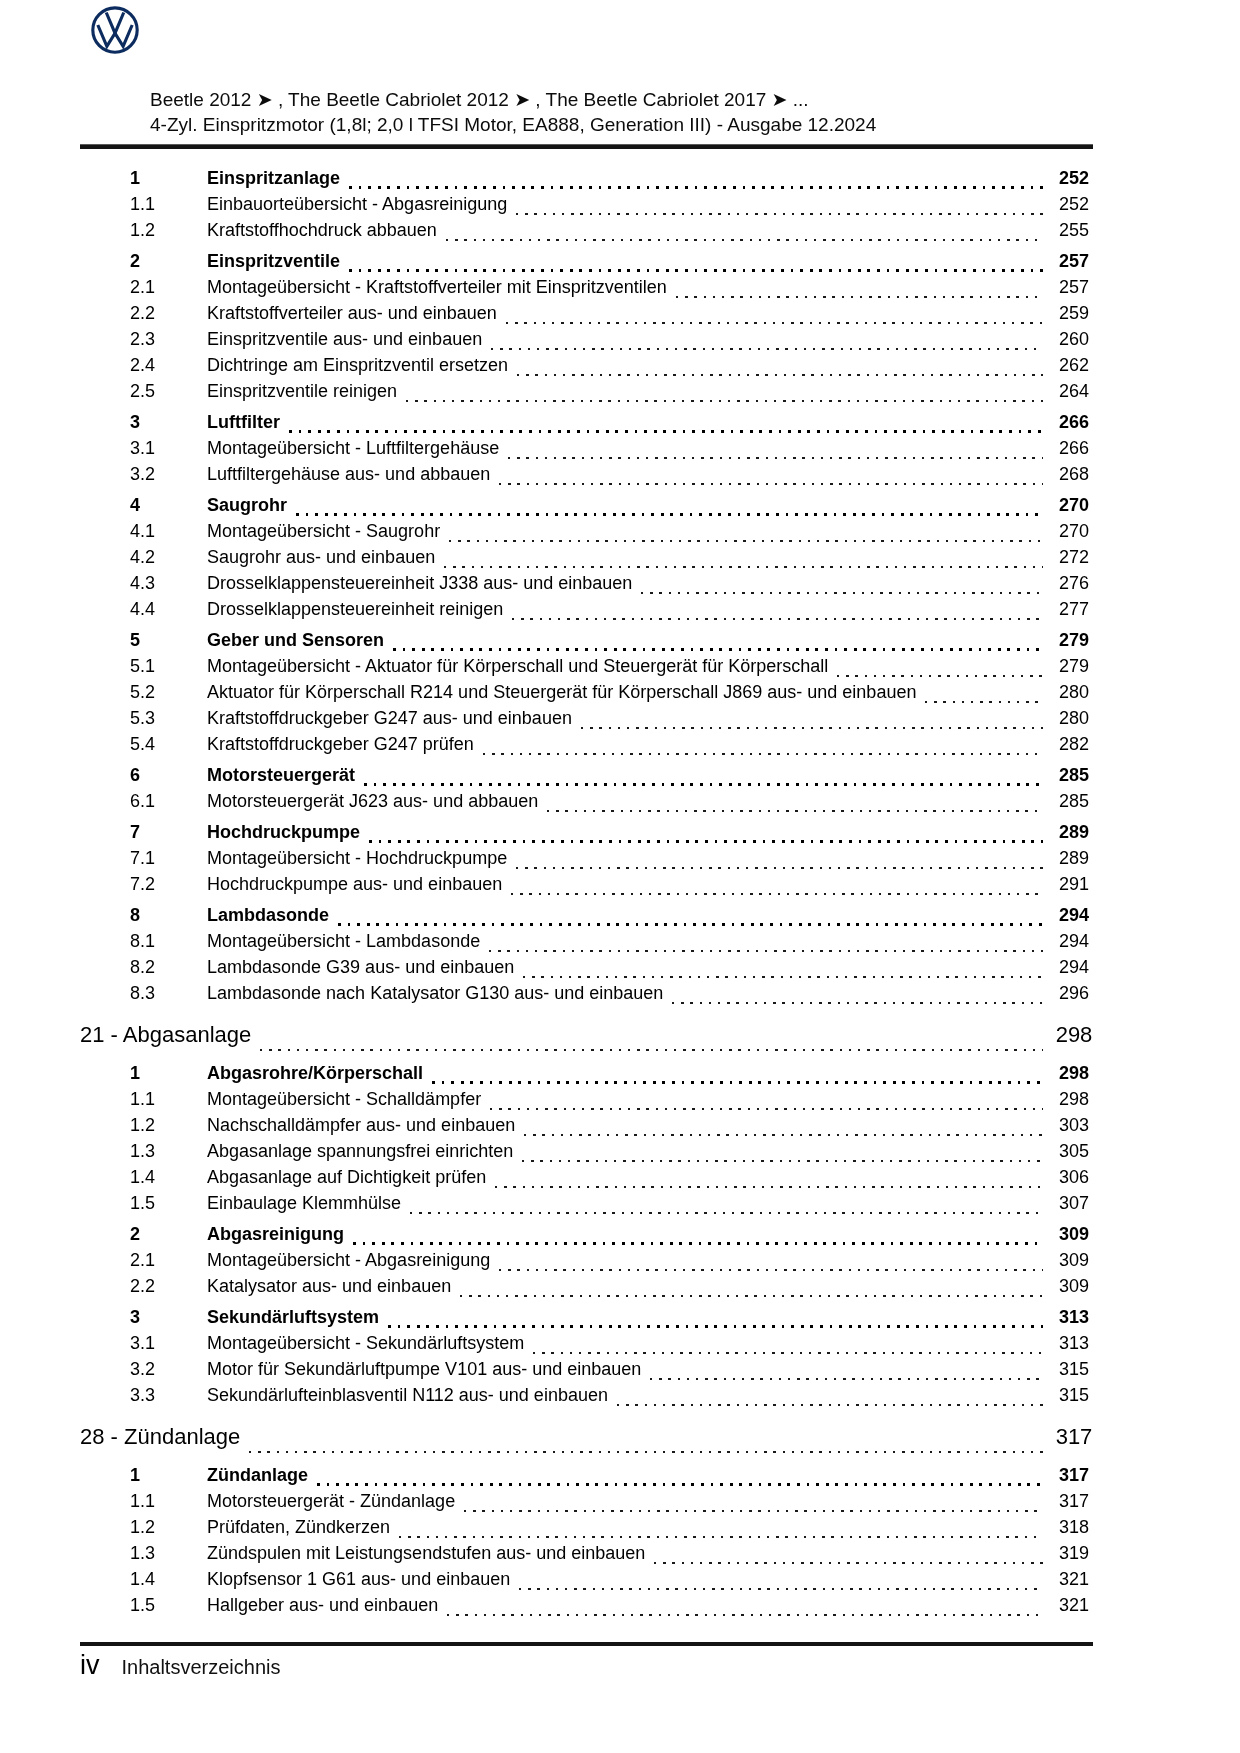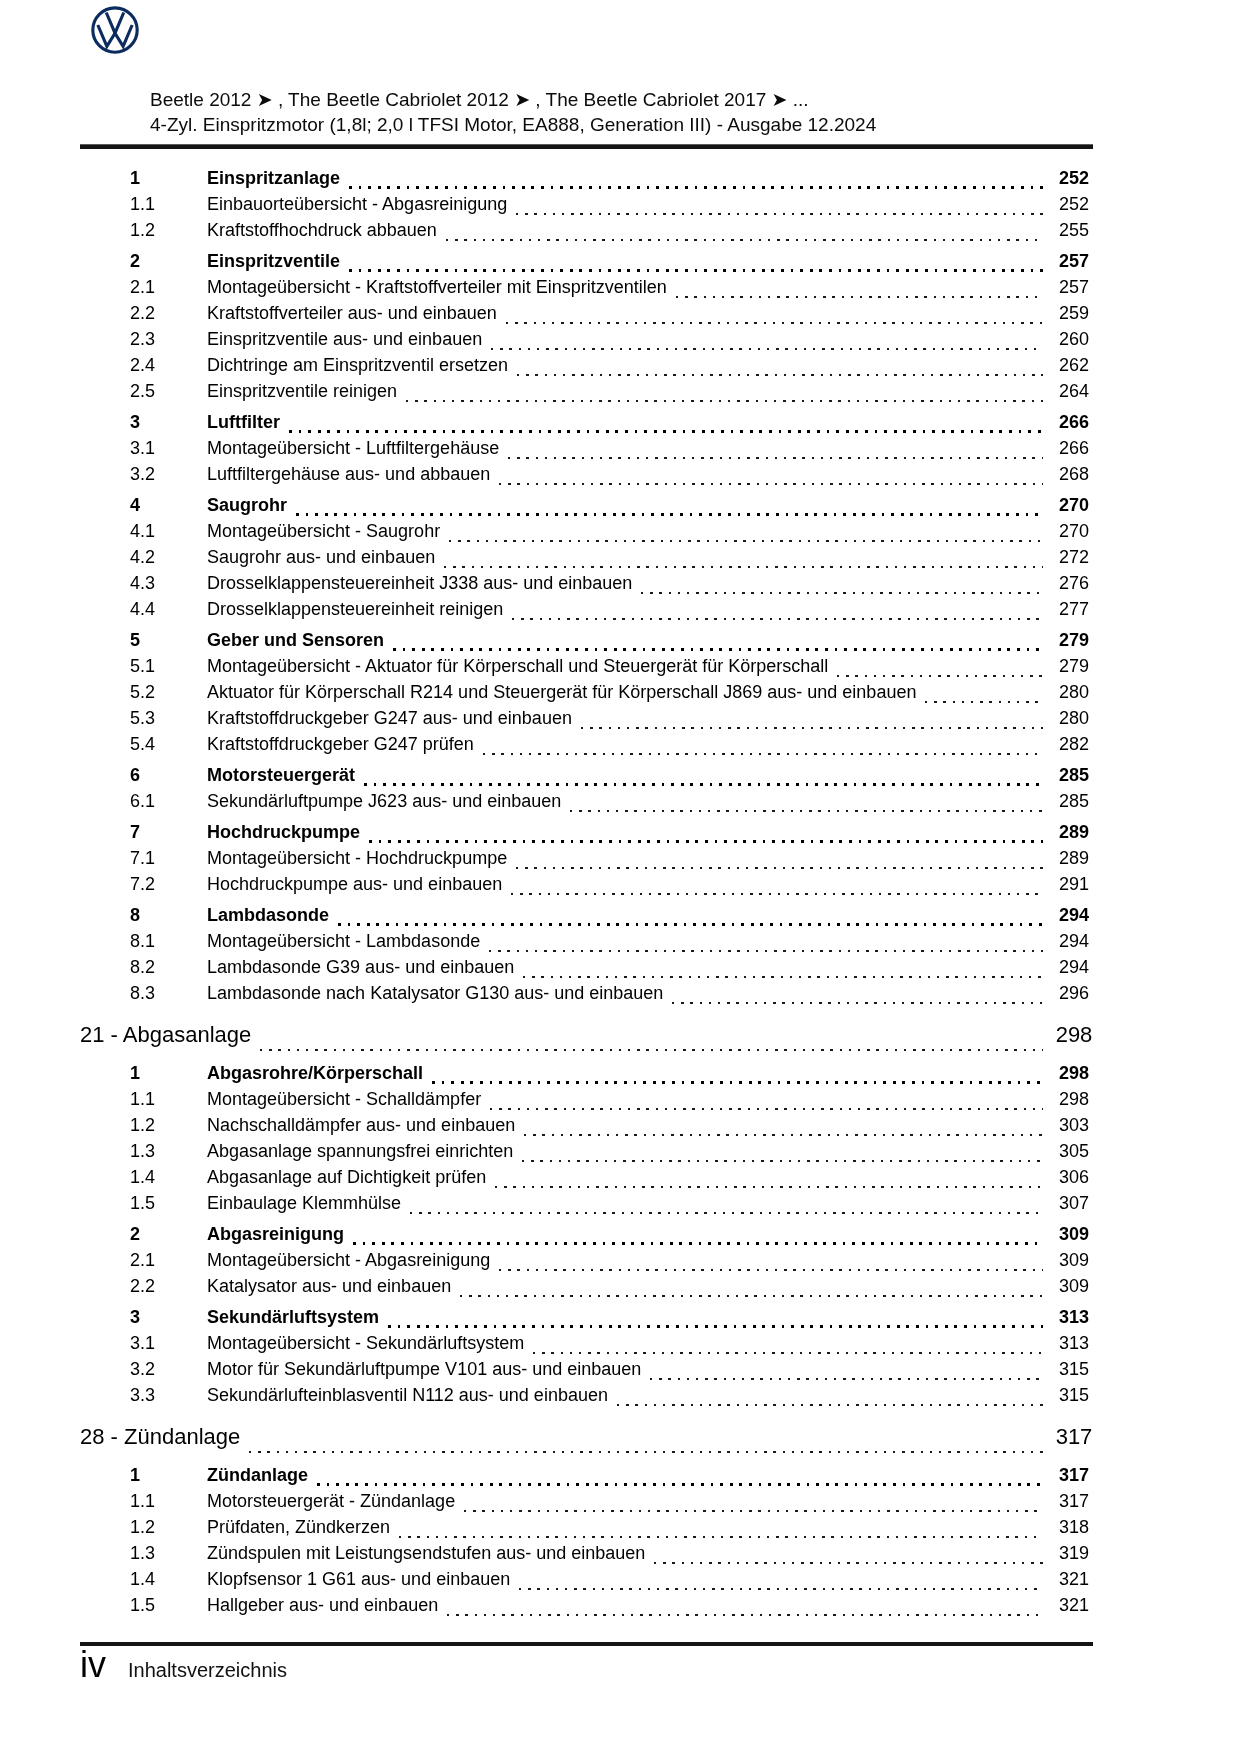--- a/index.html
+++ b/index.html
@@ -39,21 +39,21 @@
     height:2.8px;
     background:repeating-linear-gradient(to right,#000 0 2.8px,transparent 2.8px 9.6px);
   }
   .row.chapter { padding-left:0; font-size:22px; height:36px; margin-top:13px; margin-bottom:5px; }
   .row.chapter .leader { margin-bottom:7px; }
 
   
   .footer { position:absolute; left:80px; top:1642px; width:1013px; }
   .footer-rule { height:4px; background:#141414; }
   .footer-line { display:flex; align-items:baseline; gap:22px; margin-top:4px; }
-  .footer-page { font-size:36px; line-height:30px; }
+  .footer-page { font-size:27px; line-height:30px; }
   .footer-label { font-size:20px; color:#111; }
 </style>
 </head>
 <body>
 
 <div class="content">
 
   <div class="header">
     <svg class="logo" viewBox="0 0 80 80" xmlns="http://www.w3.org/2000/svg" aria-hidden="true">
       <g fill="none" stroke="var(--logo-color)" stroke-width="5" stroke-linecap="butt" stroke-linejoin="miter">
@@ -203,21 +203,21 @@
         <span class="pg">282</span>
       </div>
       <div class="row bold">
         <span class="num">6</span>
         <span class="title">Motorsteuergerät</span>
         <span class="leader"></span>
         <span class="pg">285</span>
       </div>
       <div class="row">
         <span class="num">6.1</span>
-        <span class="title">Sekundärluftpumpe J623 aus- und einbauen</span>
+        <span class="title">Motorsteuergerät J623 aus- und abbauen</span>
         <span class="leader"></span>
         <span class="pg">285</span>
       </div>
       <div class="row bold">
         <span class="num">7</span>
         <span class="title">Hochdruckpumpe</span>
         <span class="leader"></span>
         <span class="pg">289</span>
       </div>
       <div class="row">

